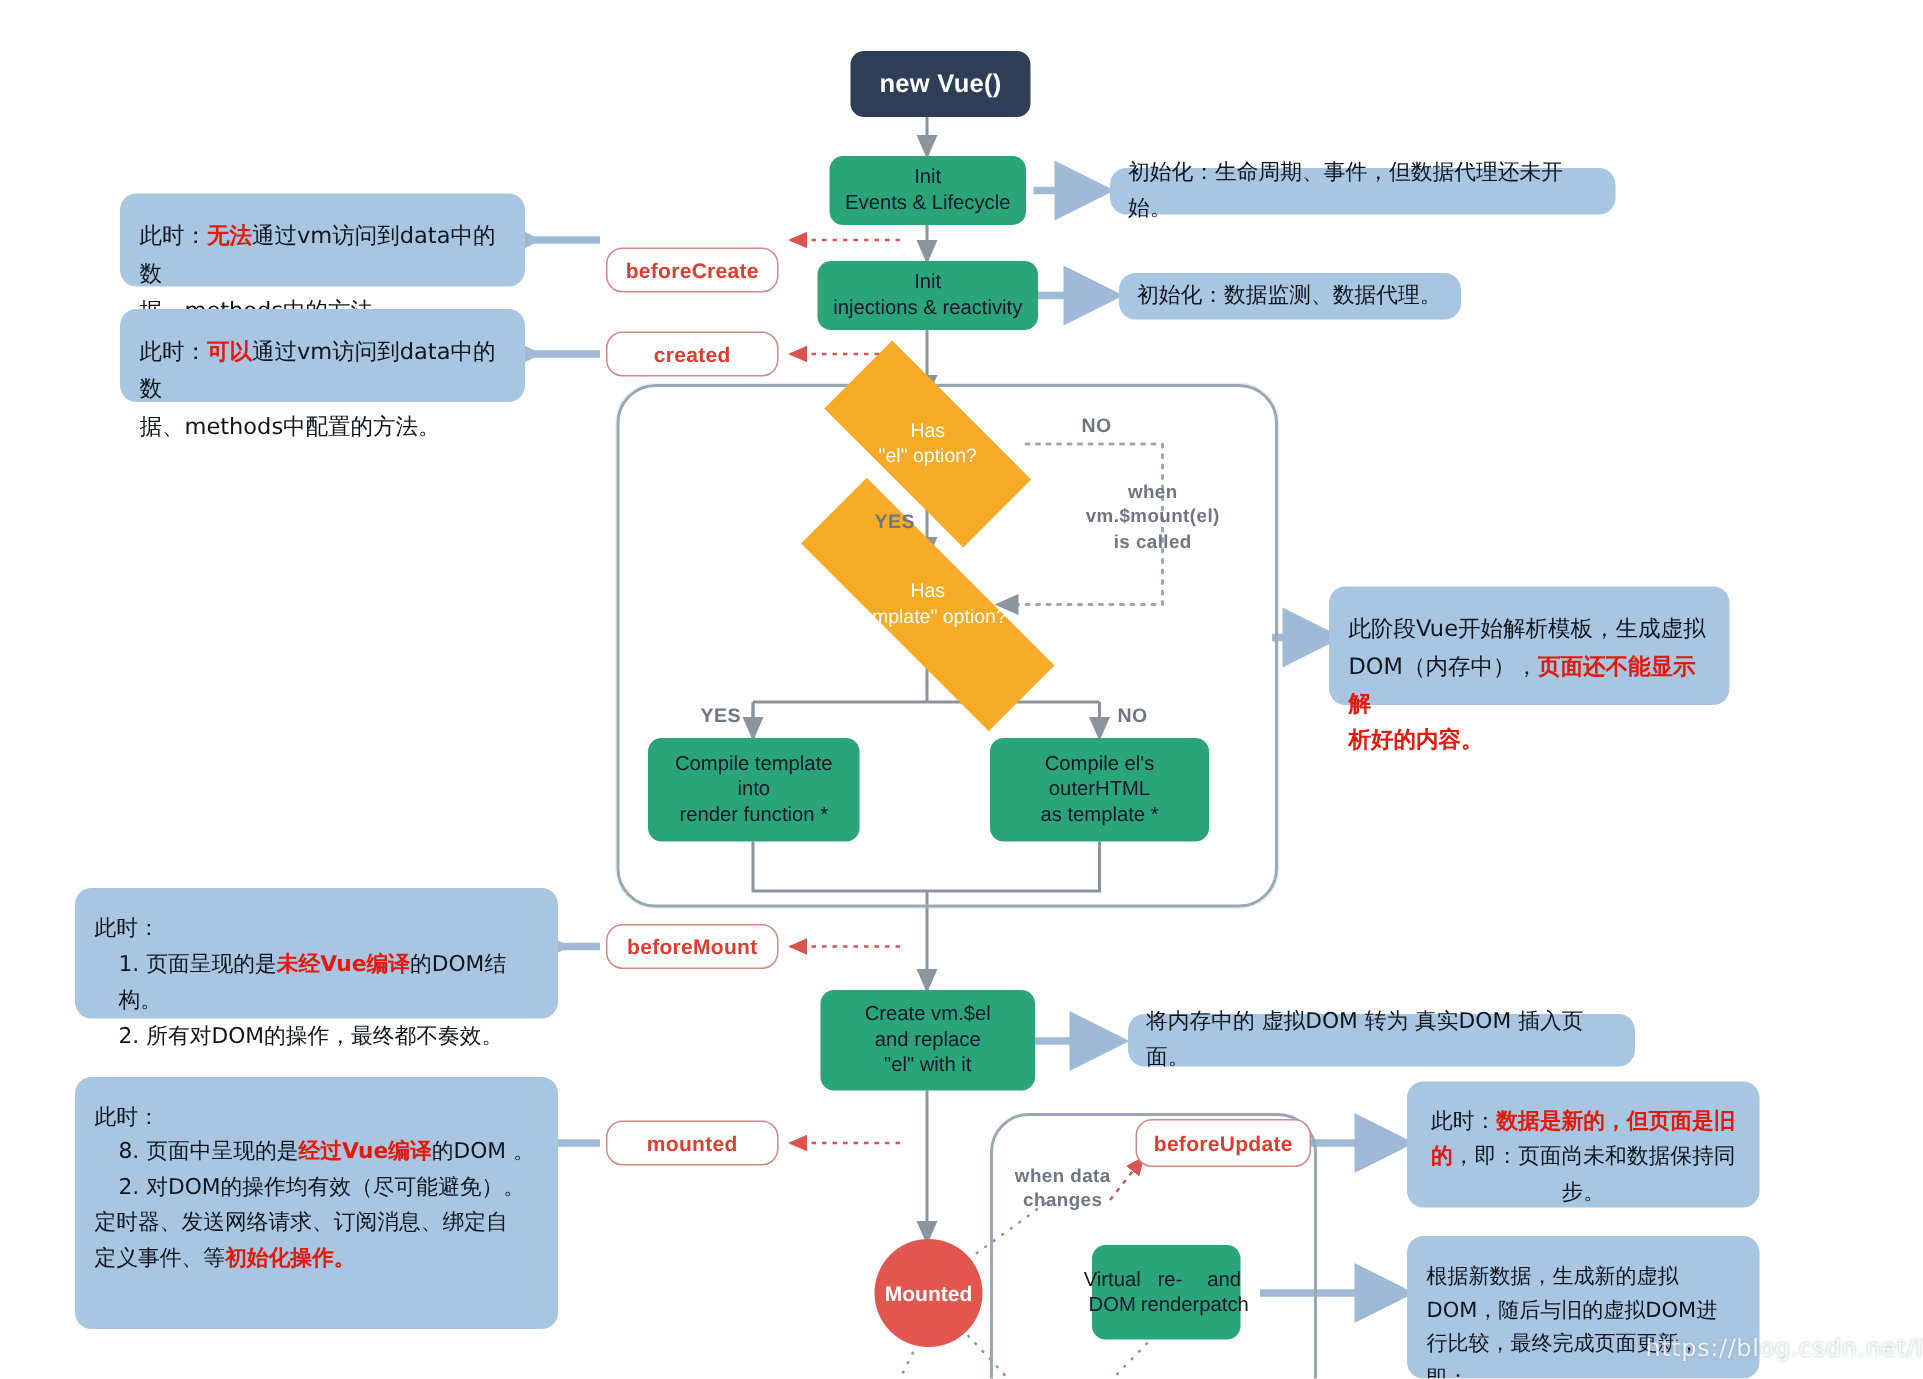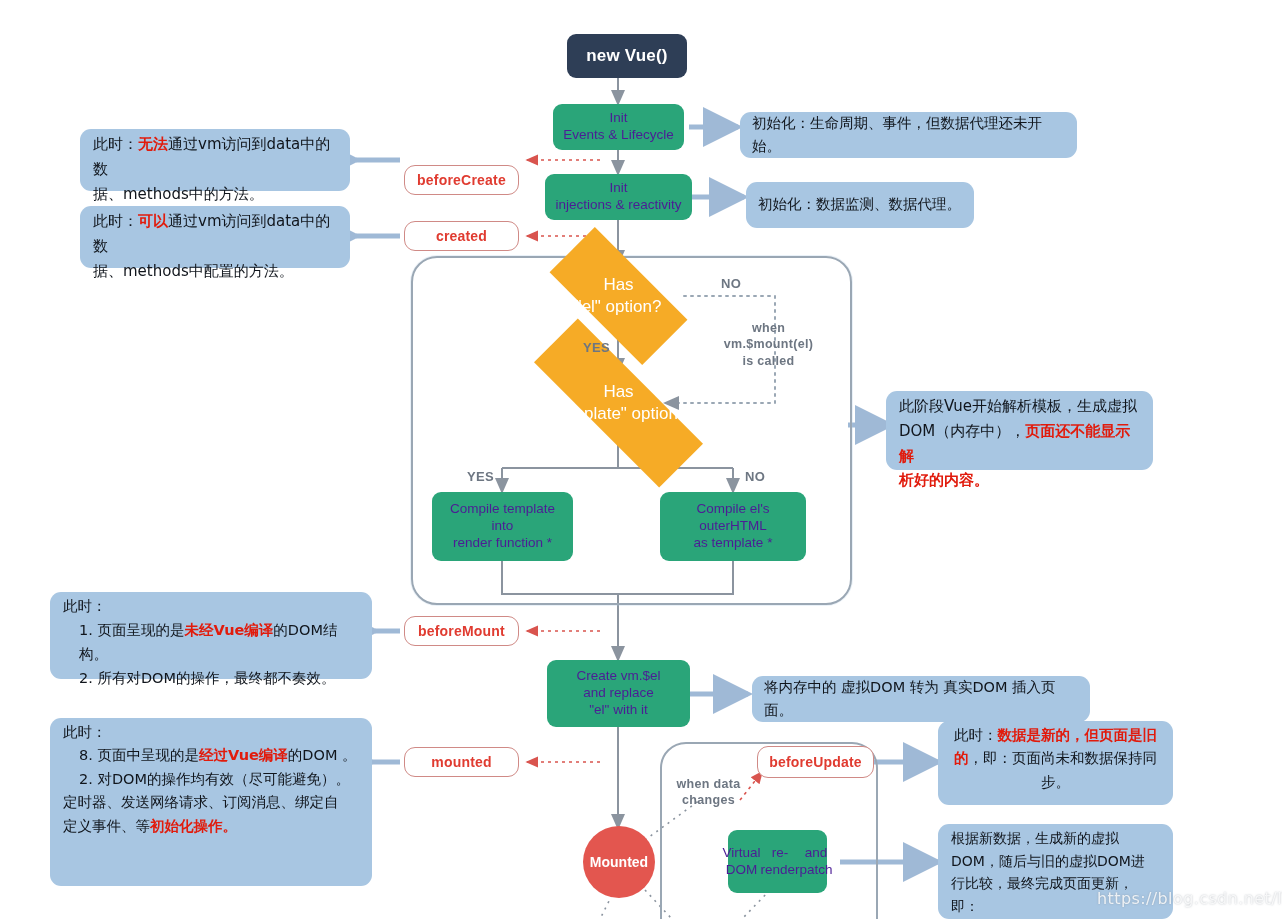--- a/index.html
+++ b/index.html
@@ -14,53 +14,53 @@
   svg.wires{position:absolute;left:0;top:0;width:1282px;height:919px;pointer-events:none;}
 
   
   .node{position:absolute;box-sizing:border-box;display:flex;align-items:center;justify-content:center;text-align:center;}
 
   .node-dark{
     background:#2e3e56;color:#ffffff;border-radius:9px;
     font-size:17px;font-weight:bold;letter-spacing:.2px;
   }
   .node-green{
-    background:#2aa579;color:#4c1d95;border-radius:9px;
+    background:#2aa579;color:#0f172a;border-radius:9px;
     font-size:13.5px;line-height:1.25;padding:4px 6px;
   }
   .node-green .l1{display:block;}
   .node-red-circle{
     background:#e3564f;color:#ffffff;border-radius:50%;
     font-size:14px;font-weight:bold;
   }
   .hook{
     background:#ffffff;border:1.6px solid #d08a86;border-radius:11px;
     color:#e03b30;font-size:14px;font-weight:bold;letter-spacing:.2px;
   }
   .diamond{
     position:absolute;display:flex;align-items:center;justify-content:center;
   }
   .diamond .dshape{
     position:absolute;inset:0;background:#f6ab26;
     transform:rotate(45deg);
   }
   .diamond .dtext{
-    position:relative;color:#ffffff;font-size:17px;line-height:1.3;
+    position:relative;color:#ffffff;font-size:13px;line-height:1.3;
     text-align:center;white-space:nowrap;
   }
 
   
   .note{
     position:absolute;box-sizing:border-box;
     background:#a8c6e2;border-radius:11px;
     color:#10151c;font-size:15px;line-height:1.65;
-    padding:3px 13px;
+    padding:16px 13px;
     font-family:"DejaVu Sans","Liberation Sans",sans-serif;
   }
-  .note.sm{font-size:14.5px;padding:23px 12px;line-height:1.6;}
+  .note.sm{font-size:14.5px;padding:8px 12px;line-height:1.6;}
   .note .hl{color:#e11b0c;font-weight:bold;}
   .note .ind{display:block;padding-left:16px;}
   .note-clip{overflow:hidden;}
 
   
   .lab{position:absolute;color:#6d7682;font-size:13px;font-weight:bold;letter-spacing:.3px;}
   .lab.small{font-size:12.5px;line-height:1.3;text-align:center;}
 
   
   .region{

